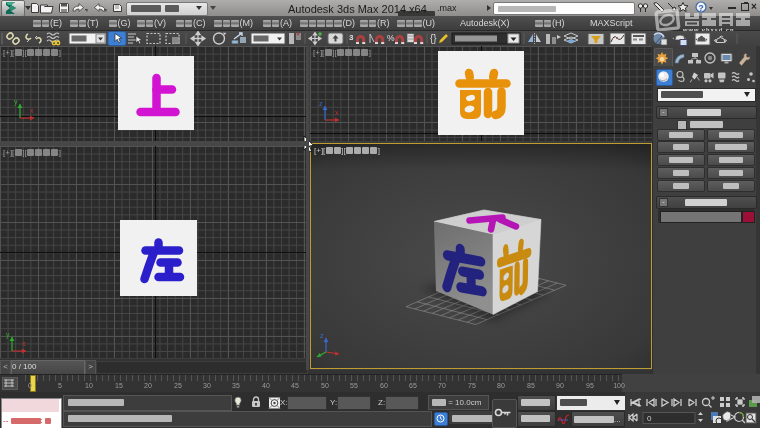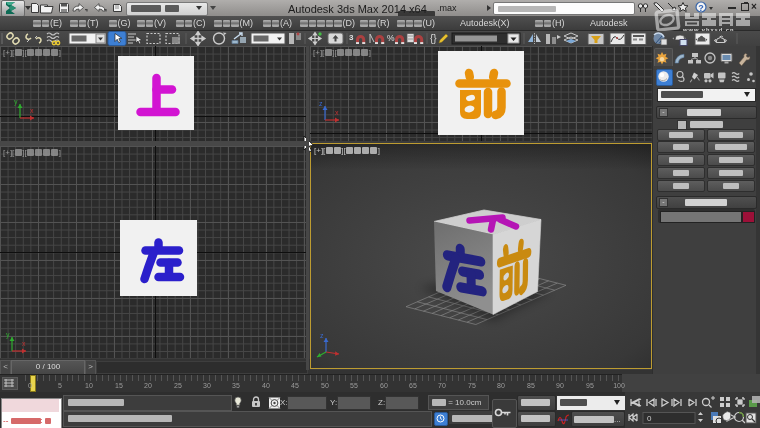--- a/index.html
+++ b/index.html
@@ -81,21 +81,21 @@
 <div class="mi" style="left:109px"><span class="zh"></span>(G)</div>
 <div class="mi" style="left:137px"><span class="zh"></span><span class="zh"></span>(V)</div>
 <div class="mi" style="left:176px"><span class="zh"></span><span class="zh"></span>(C)</div>
 <div class="mi" style="left:214px"><span class="zh"></span><span class="zh"></span><span class="zh"></span>(M)</div>
 <div class="mi" style="left:263px"><span class="zh"></span><span class="zh"></span>(A)</div>
 <div class="mi" style="left:300px"><span class="zh"></span><span class="zh"></span><span class="zh"></span><span class="zh"></span><span class="zh"></span>(D)</div>
 <div class="mi" style="left:360px"><span class="zh"></span><span class="zh"></span>(R)</div>
 <div class="mi" style="left:397px"><span class="zh"></span><span class="zh"></span><span class="zh"></span>(U)</div>
 <div class="mi" style="left:460px">Autodesk(X)</div>
 <div class="mi" style="left:535px"><span class="zh"></span><span class="zh"></span>(H)</div>
-<div class="mi" style="left:590px">Autodesk</div>
+<div class="mi" style="left:590px">MAXScript</div>
 
 <div class="abs" style="left:650px;top:9px;width:110px;height:24px;opacity:.55">
  <svg width="110" height="24" viewBox="0 0 110 24">
   <g transform="rotate(-6 18 12)">
         <rect x="7" y="2" width="21" height="18" rx="2" fill="none" stroke="#f2f2f2" stroke-width="3.4"></rect>
       </g>
   <ellipse cx="17" cy="11" rx="7" ry="4.6" fill="none" stroke="#f2f2f2" stroke-width="2.4" transform="rotate(-22 17 11)"></ellipse>
   <g fill="#f6f6f6">
    <path d="M35,4 h5 v4 h4 v-4 h5 v6 h-14 z M35,12 h14 v5 h-14 z M37,13.5 h10 v2 h-10 z" fill-rule="evenodd"></path>
    <path d="M52,4 h14 v5 h-5 v2 h5 v6 h-14 v-6 h5 v-2 h-5 z"></path>
@@ -376,21 +376,21 @@
         <path d="M317,357 l4.5,-0.5 -2,-3.5 z" fill="#2fae2f" stroke="none"></path>
   <text x="320" y="338" font-size="7" fill="#3a6ad0" font-family="Liberation Sans">z</text>
  </g>
 </g>
 
 <path d="M304,136 l0,14 3.2,-3 2.2,4.8 2.2,-1 -2.2,-4.8 4.2,-0.6 z" fill="#fff" stroke="#111" stroke-width="0.9"></path>
 </svg>
 
 <div class="abs" style="left:0;top:359px;width:310px;height:15px;background:#333"></div>
 <div class="abs" style="left:0;top:360px;width:9px;height:13px;background:#444;border:1px solid #555;color:#bbb;font-size:8px;line-height:12px;text-align:center">&lt;</div>
-<div class="abs" style="left:11px;top:360px;width:72px;height:13px;background:linear-gradient(#555,#464646);border:1px solid #666;color:#ddd;font-size:8px;line-height:12px;text-align:center">0 / 100</div>
+<div class="abs" style="left:11px;top:360px;width:72px;height:13px;background:linear-gradient(#555,#464646);border:1px solid #666;color:#ddd;font-size:8px;line-height:12px;">0 / 100</div>
 <div class="abs" style="left:85px;top:360px;width:9px;height:13px;background:#444;border:1px solid #555;color:#bbb;font-size:8px;line-height:12px;text-align:center">&gt;</div>
 <div class="abs" style="left:96px;top:361px;width:210px;height:11px;background:#2d2d2d;border:1px solid #3e3e3e"></div>
 
 <div class="abs" style="left:0;top:374px;width:622px;height:18px;background:#333;border-top:1px solid #222"></div>
 <div class="abs" style="left:622px;top:374px;width:138px;height:18px;background:#414141"></div>
 <div class="abs" style="left:2px;top:377px;width:14px;height:11px;background:#4a4a4a;border:1px solid #5c5c5c"></div>
 <svg class="abs" style="left:3px;top:379px" width="12" height="8">
     <path d="M1,1 h10 M1,4 h10 M1,7 h10 M3,0 v8 M9,0 v8" stroke="#ccc" stroke-width="0.9"></path>
   </svg>
 <div class="abs" style="left:22px;top:375px;width:600px;height:16px;background-image:repeating-linear-gradient(90deg,#555 0 1px,transparent 1px 5.93px);background-position:3px 0;background-size:100% 6px;background-repeat:no-repeat"></div>

